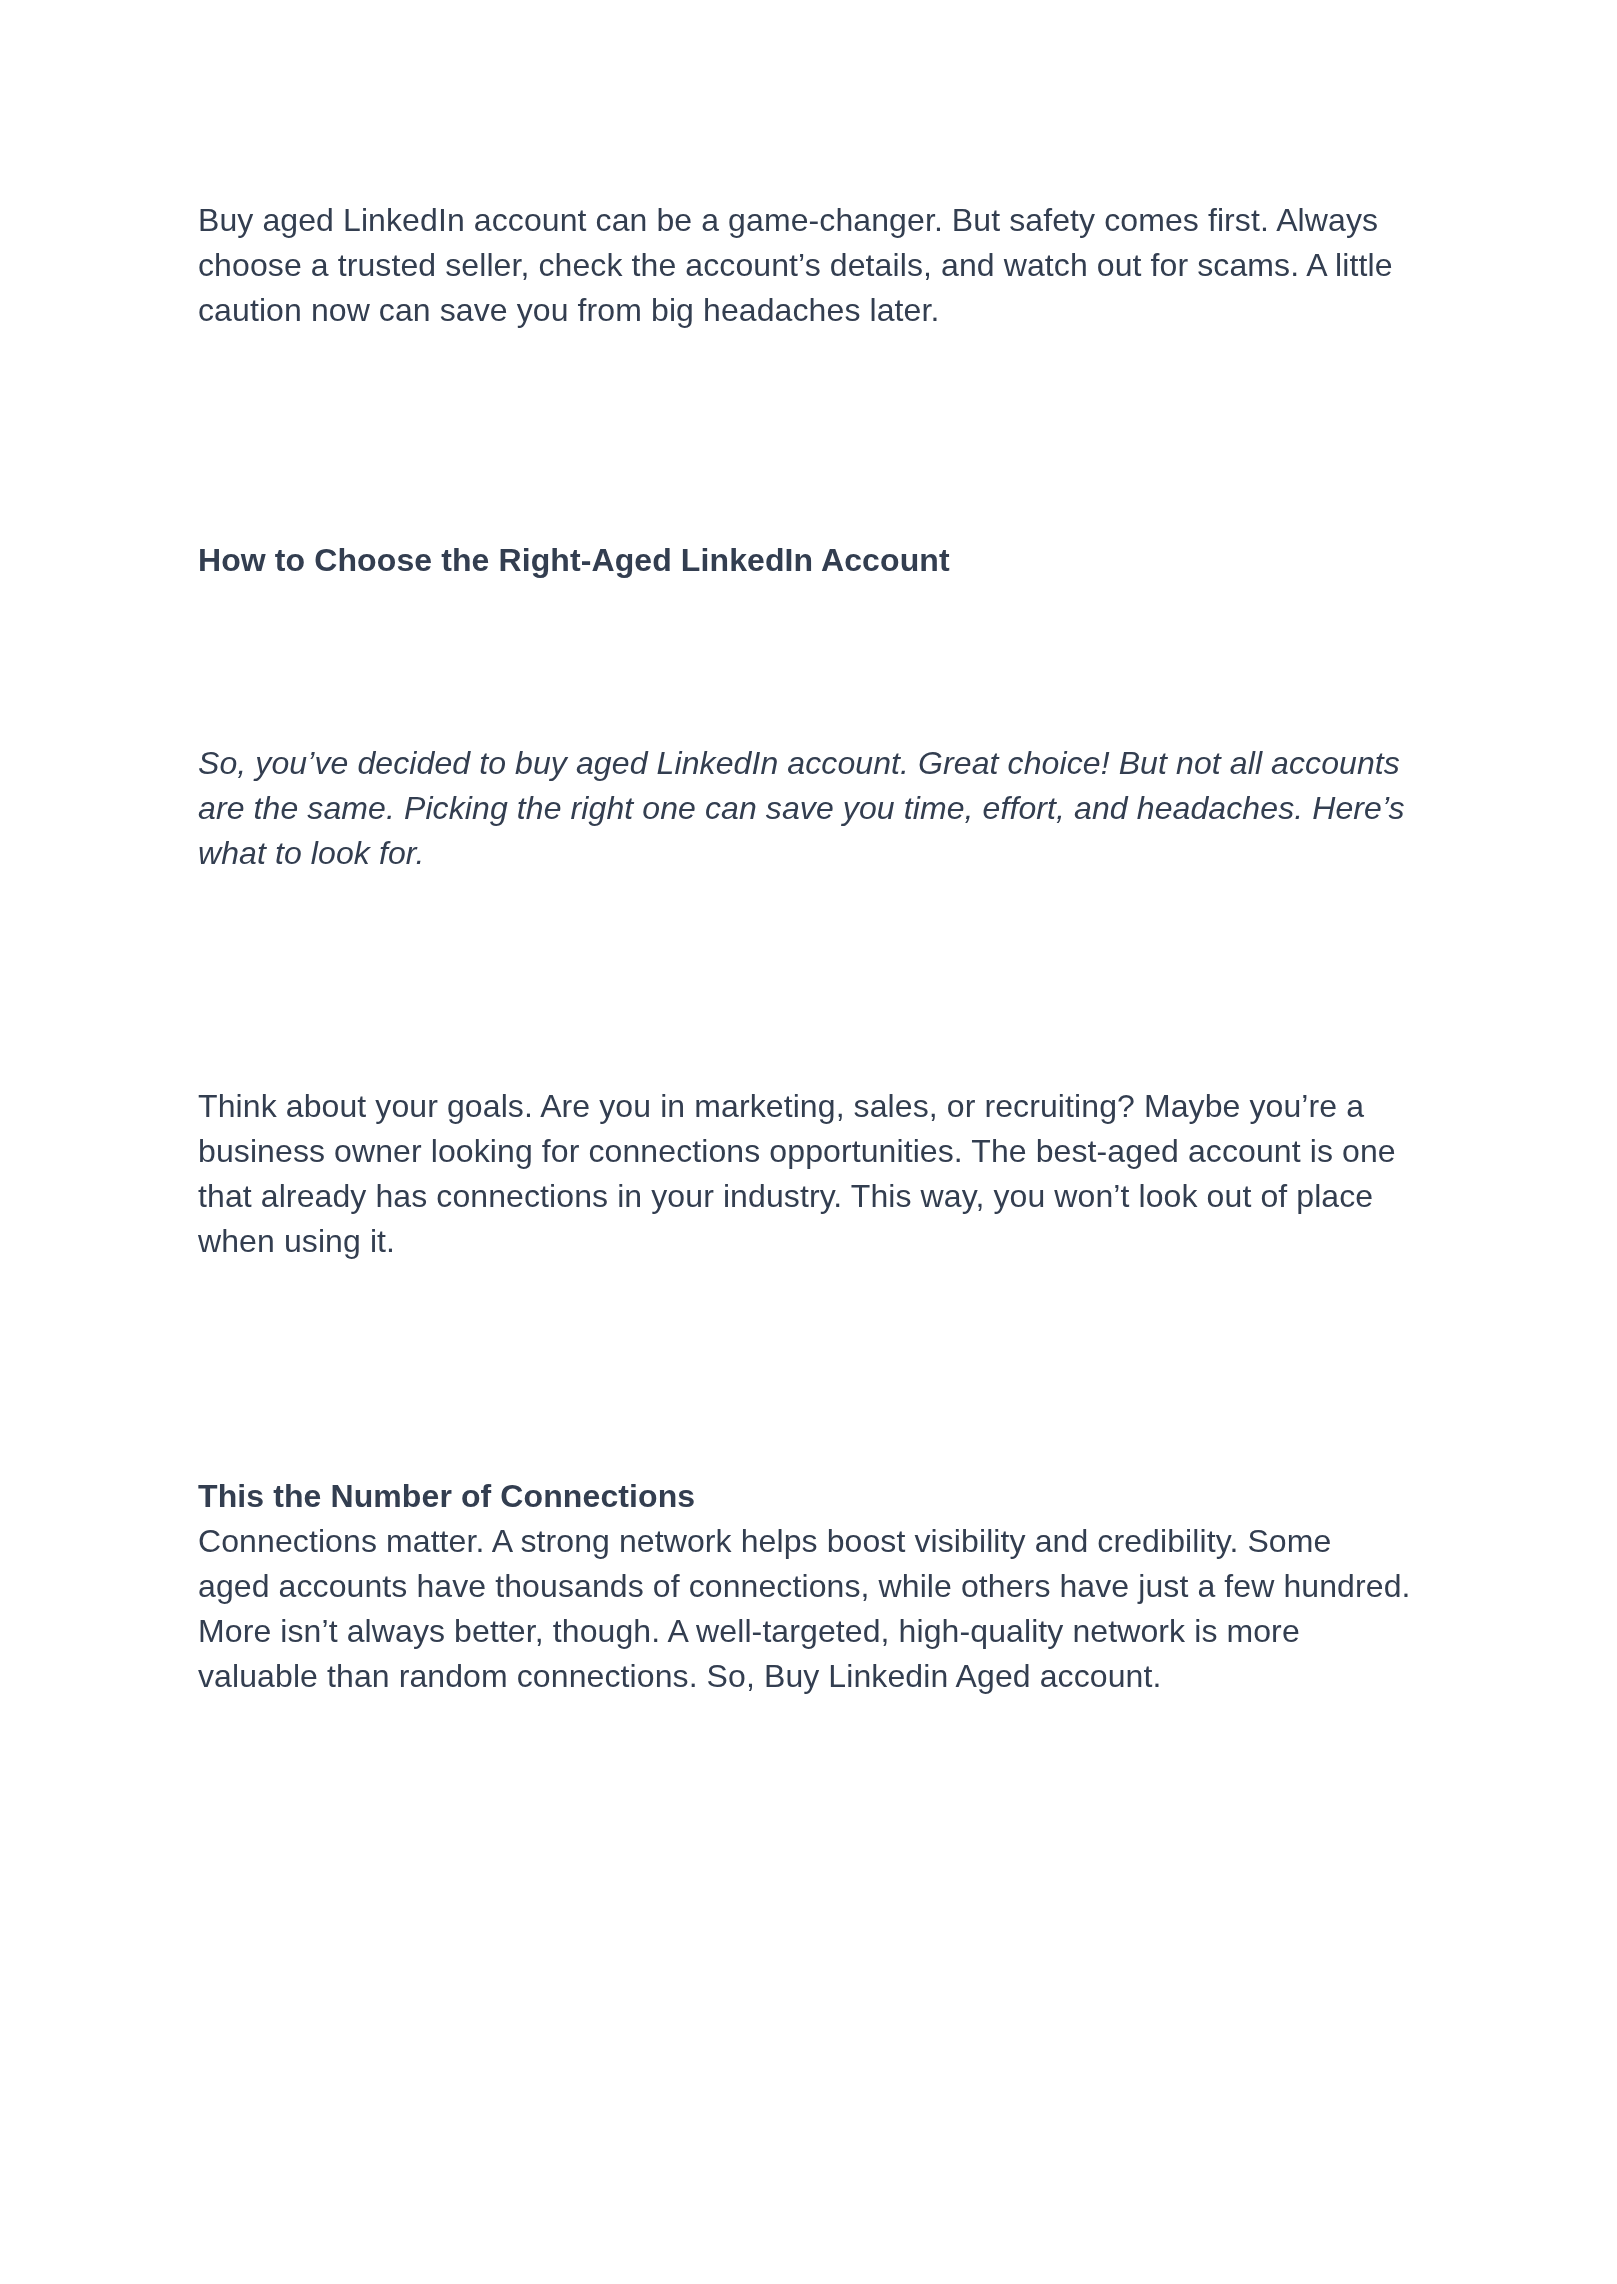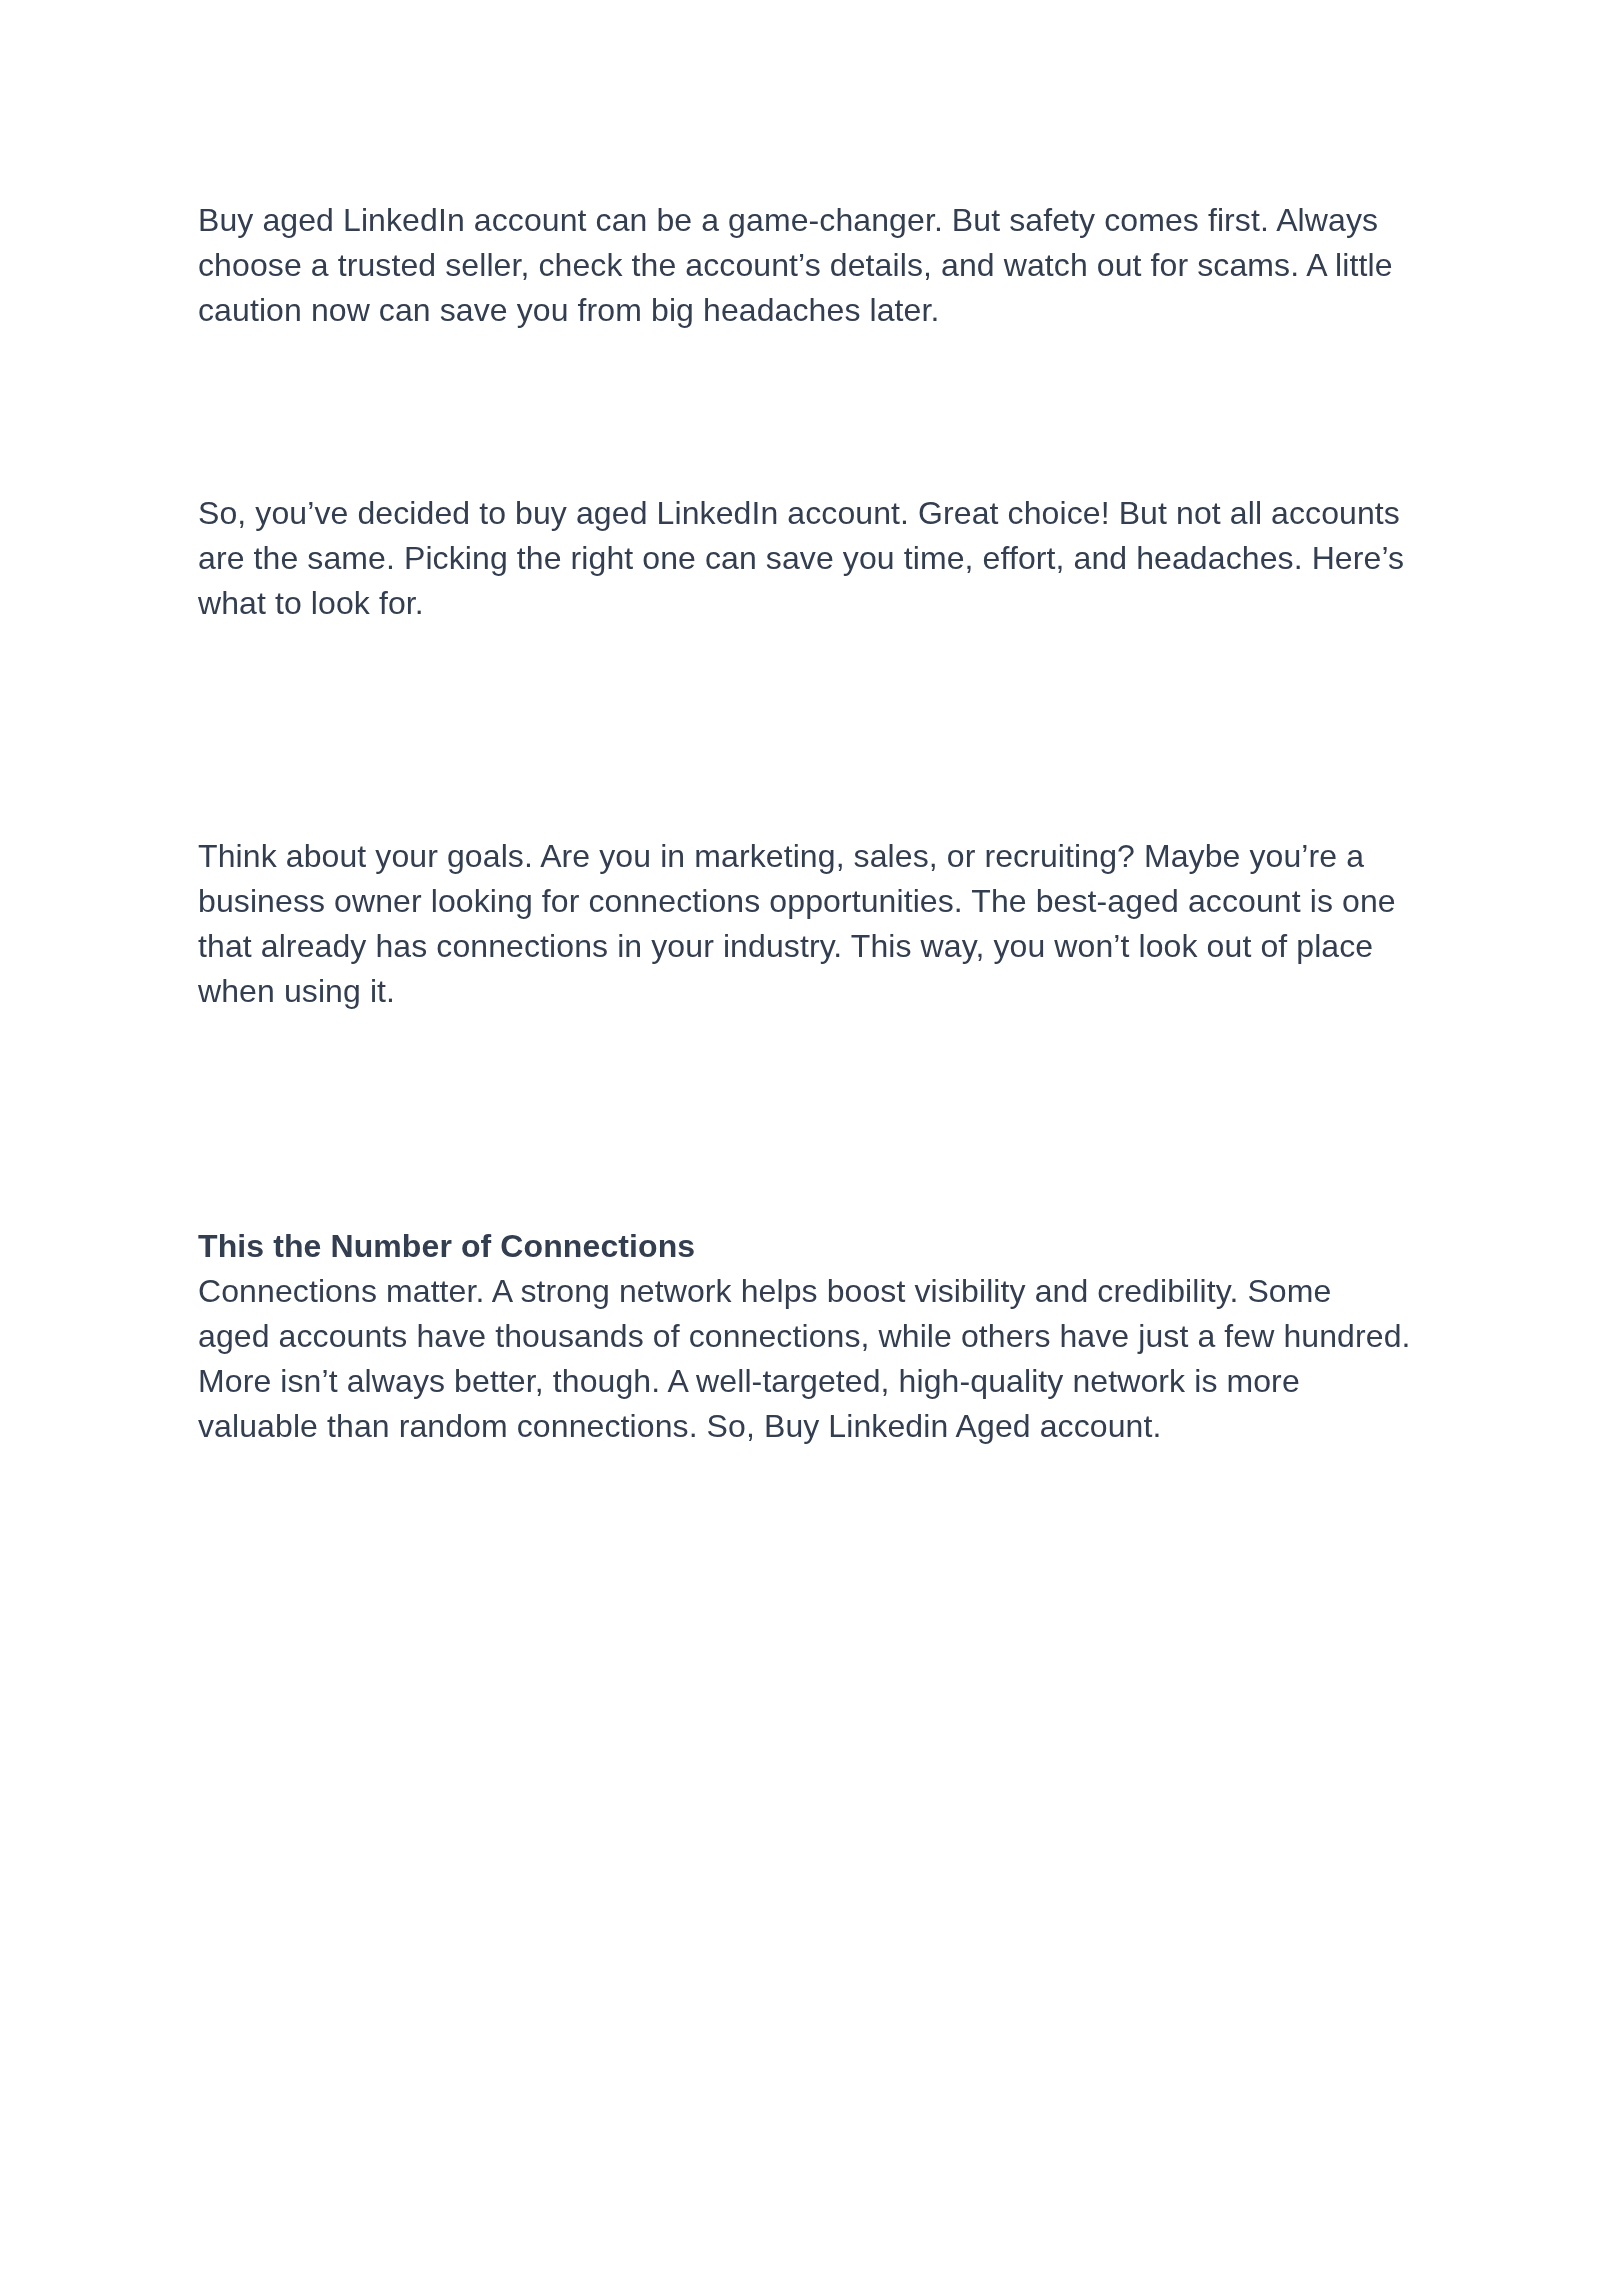--- a/index.html
+++ b/index.html
@@ -28,36 +28,37 @@
     margin: 0;
   }
   .para {
     font-weight: 400;
   }
   .heading {
     font-weight: 700;
   }
   
   .section-how-to .heading   { margin-top: 205px; }
-  .section-how-to .para      { margin-top: 158px; }
+  .section-how-to .para      { margin-top: 158px; font-style: italic; }
   .section-industry          { margin-top: 208px; }
   .section-connections       { margin-top: 210px; }
   .section-profile           { margin-top: 212px; }
   section { margin: 0; padding: 0; }
 </style>
 </head>
 <body>
 
 <div class="page">
 
   <p class="doc-text para">Buy aged LinkedIn account can be a game-changer. But safety comes first. Always
 choose a trusted seller, check the account’s details, and watch out for scams. A little
 caution now can save you from big headaches later.</p>
 
   <section class="section-how-to">
+    <h2 class="doc-text heading">How to Choose the Right-Aged LinkedIn Account</h2>
     <p class="doc-text para">So, you’ve decided to buy aged LinkedIn account. Great choice! But not all accounts
 are the same. Picking the right one can save you time, effort, and headaches. Here’s
 what to look for.</p>
   </section>
 
   <section class="section-industry">
     <p class="doc-text para">Think about your goals. Are you in marketing, sales, or recruiting? Maybe you’re a
 business owner looking for connections opportunities. The best-aged account is one
 that already has connections in your industry. This way, you won’t look out of place
 when using it.</p>

